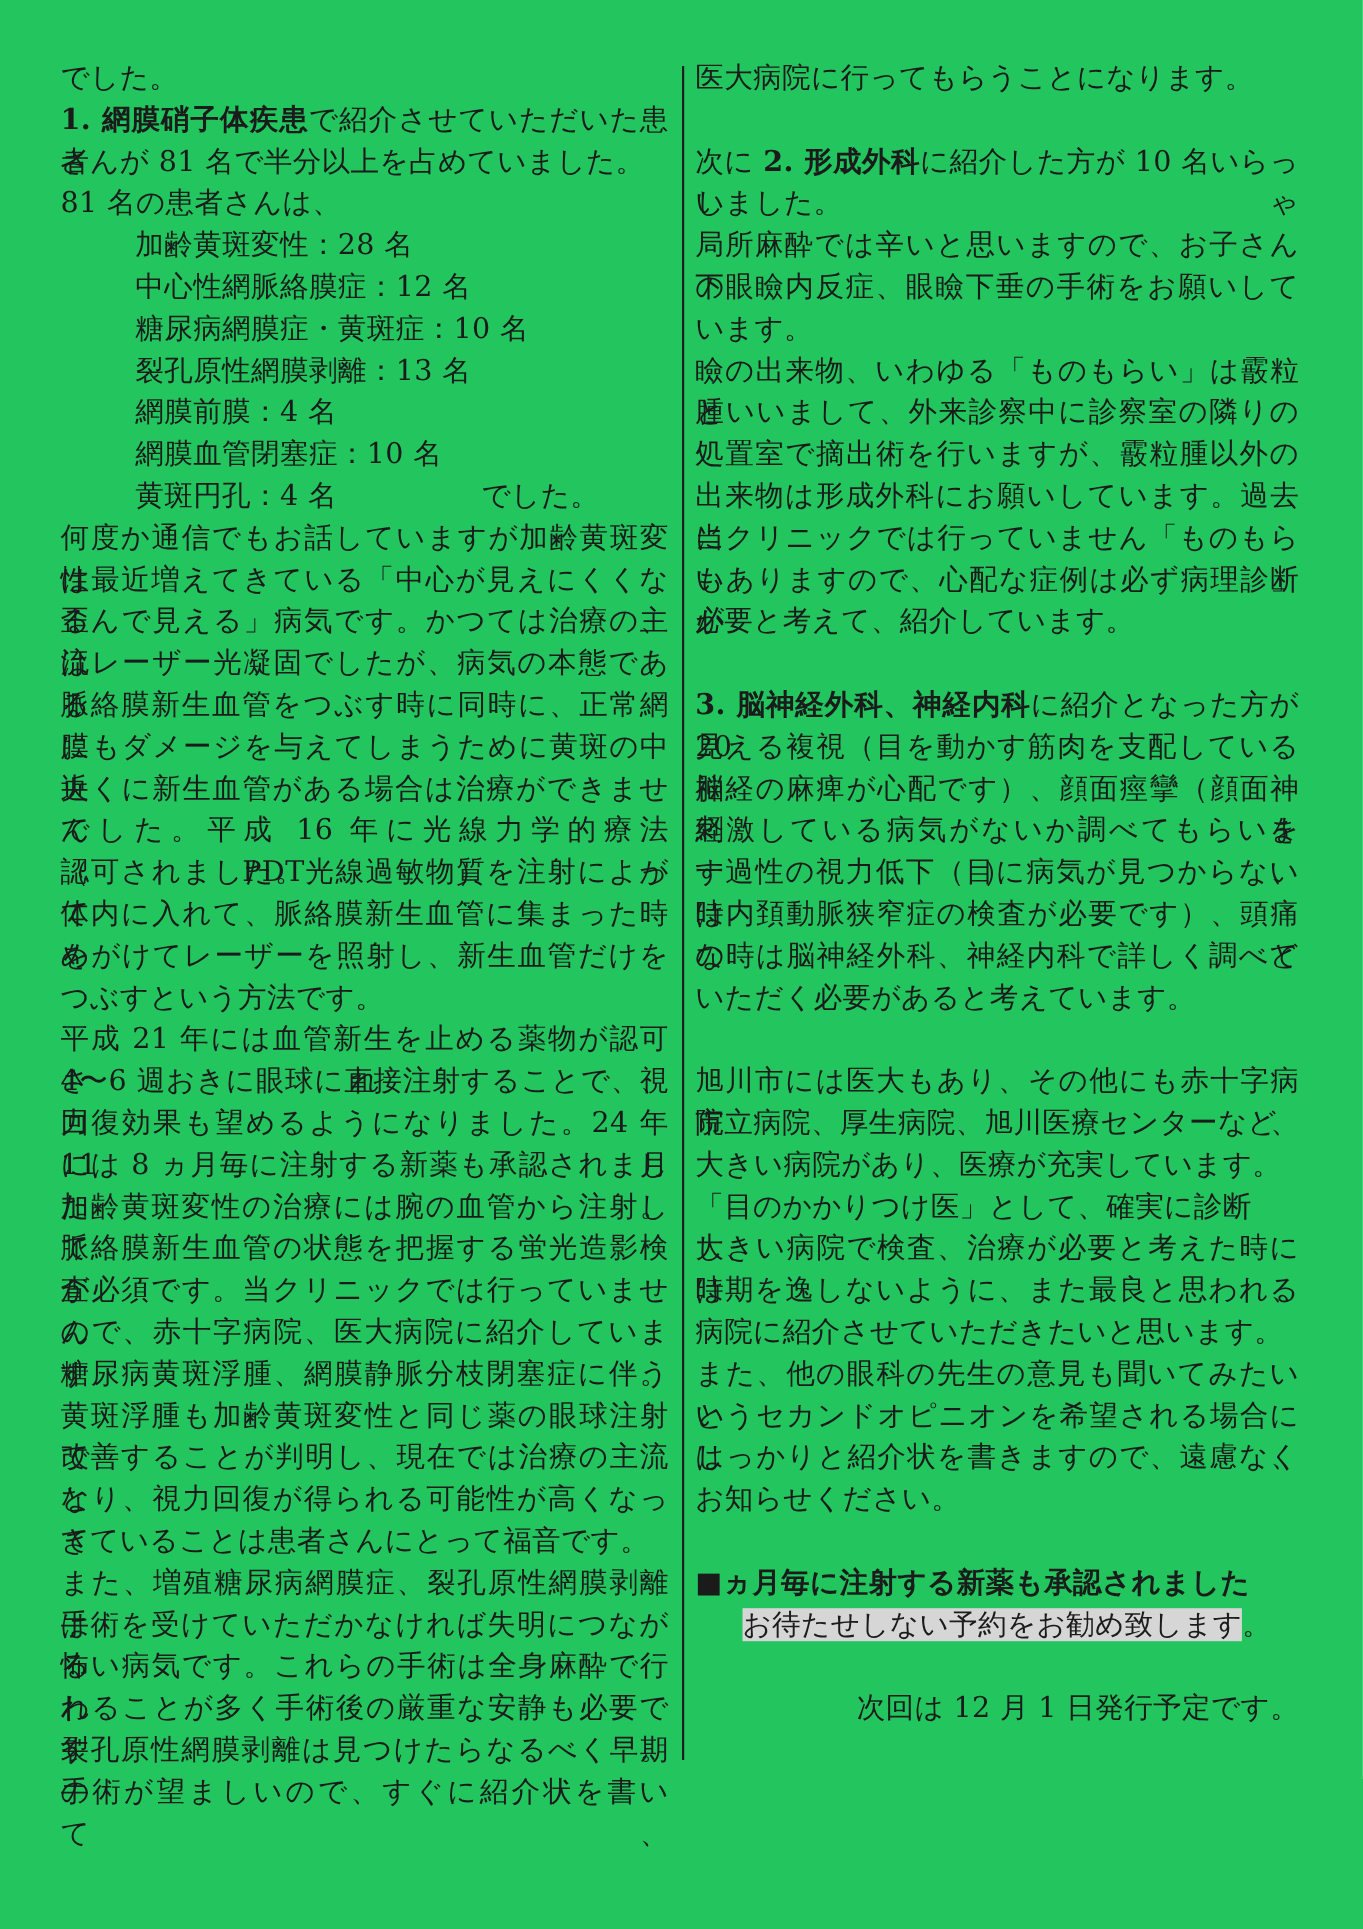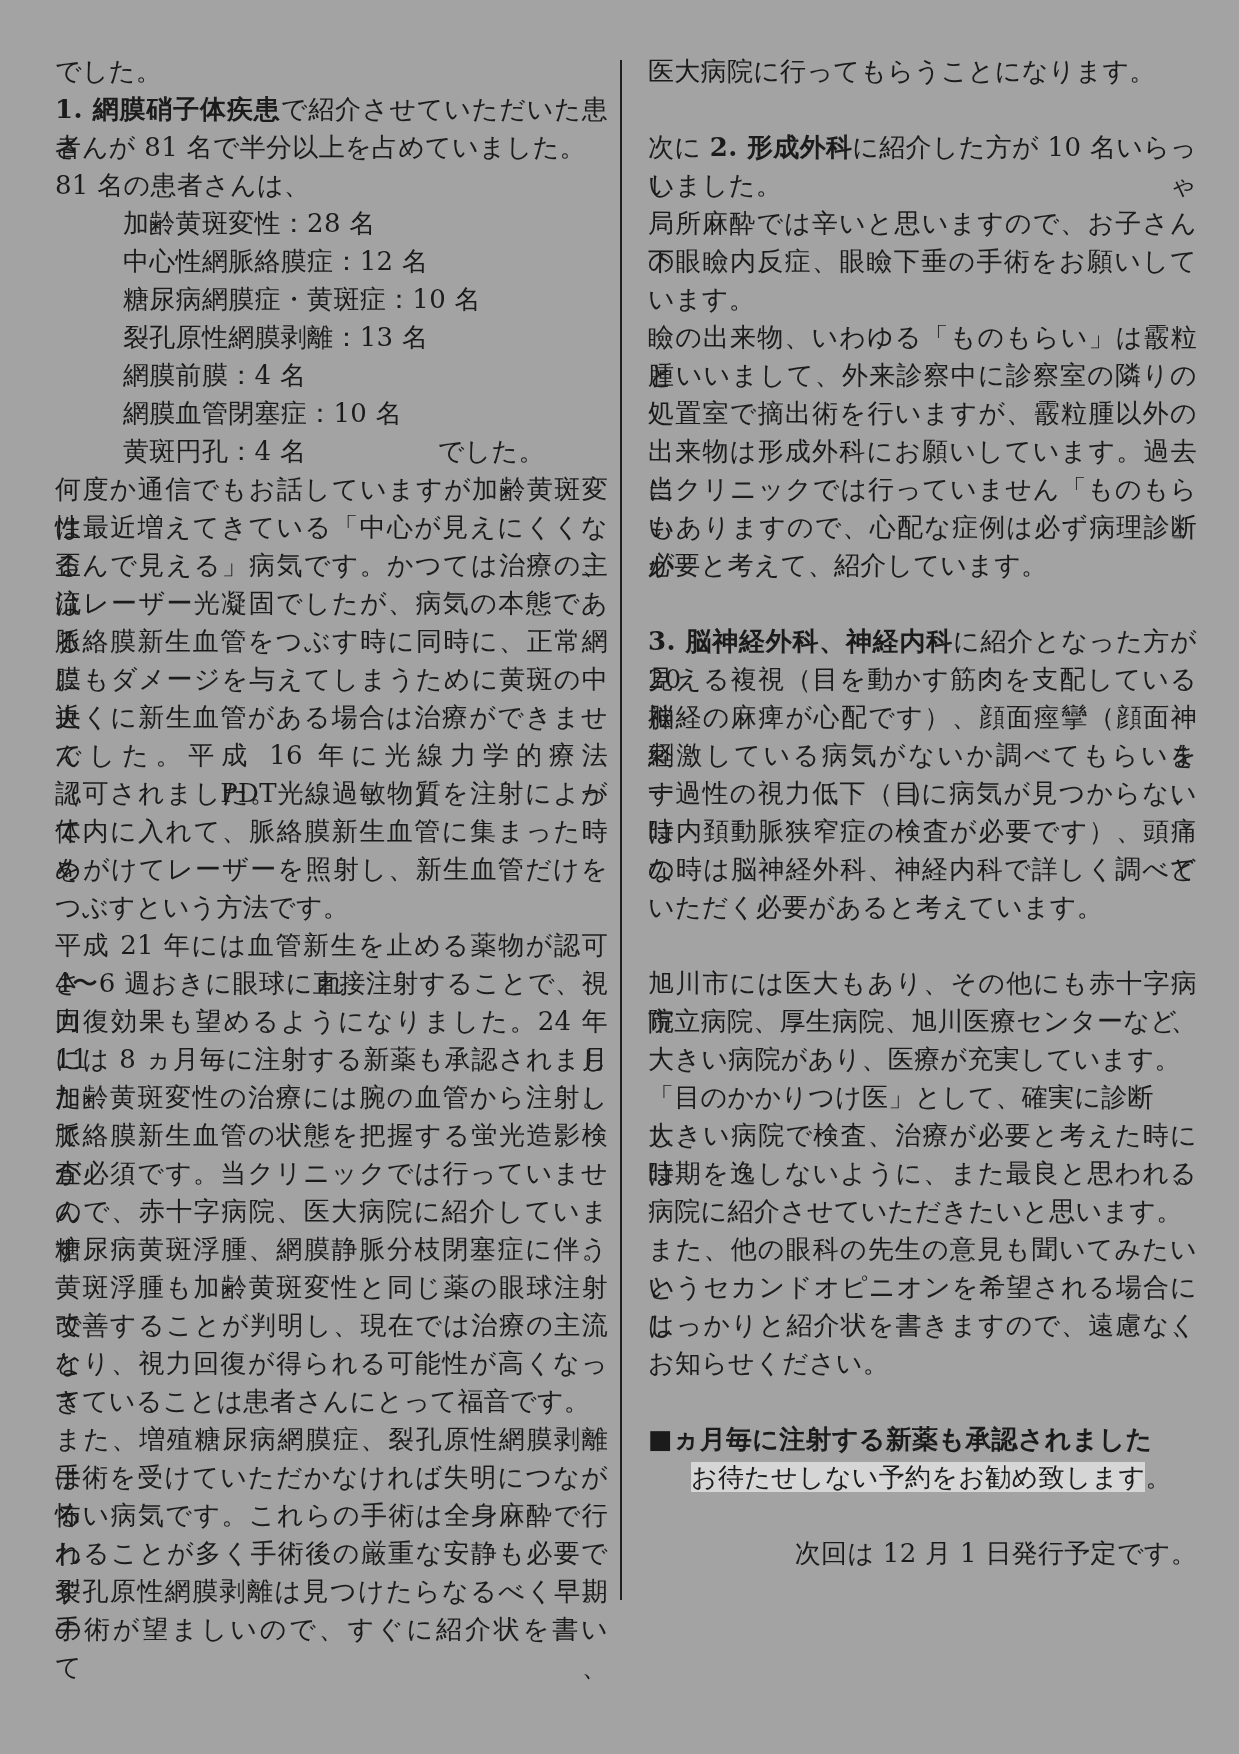--- a/index.html
+++ b/index.html
@@ -1,32 +1,32 @@
 <!DOCTYPE html>
 <html lang="ja"><head>
 <meta charset="utf-8">
 <style>
   html,body{margin:0;padding:0;background:#ffffff;}
   .page{
     position:relative;
     width:1239px;height:1754px;
-    background:#a3a3a3;
+    background:#22c55e;
     font-family:"DejaVu Serif","Liberation Serif",serif;
     color:#1b1b1b;
     overflow:hidden;
   }
   .col{
     position:absolute;
     top:52px;
     font-size:26px;
     line-height:38px;
     letter-spacing:0.3px;
   }
   .col.left{left:55px;width:553px;}
-  .col.right{left:648px;width:549px;}
+  .col.right{left:632px;width:549px;}
   .divider{
     position:absolute;
     left:620px;top:60px;
     width:2px;height:1540px;
     background:#1f1f1f;
   }
   .line{height:38px;text-align:left;}
   .line.j{text-align:justify;text-align-last:justify;}
   .line.ind{padding-left:68px;}
   .line.ar{text-align:center;text-align-last:right;}

